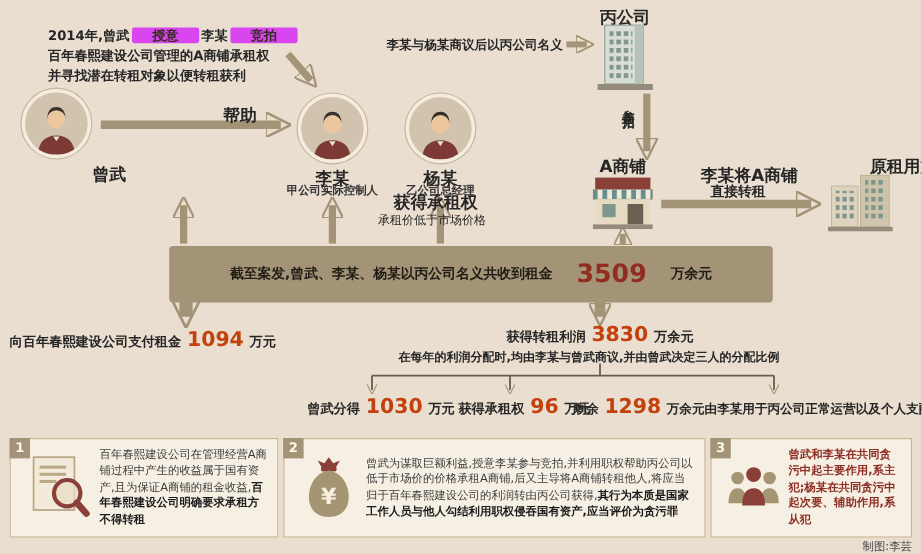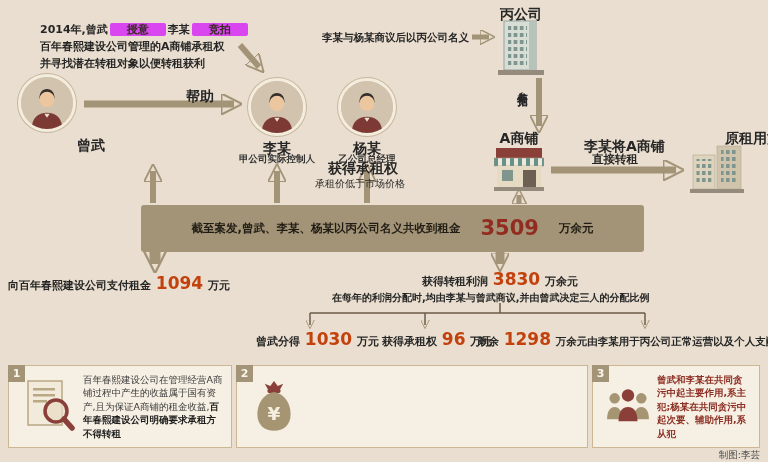--- a/index.html
+++ b/index.html
@@ -235,20 +235,23 @@
   <div class="panel" style="left:236px;width:352px;">
     <div class="badge">2</div>
     <div class="panel-icon">
       <svg viewBox="0 0 52 58" width="48" height="54">
         <path d="M20,13 L32,13 L36,6 L30,8.5 L26,3 L22,8.5 L16,6 Z" fill="#8a4038"></path>
         <rect x="19" y="11" width="14" height="5" rx="2" fill="#8a4038"></rect>
         <path d="M26,15 C14,17 8,28 8,39 C8,51 16,57 26,57 C36,57 44,51 44,39 C44,28 38,17 26,15 Z" fill="#a59573"></path>
         <text x="26" y="45" font-size="20" font-weight="bold" fill="#f6efe0" text-anchor="middle">¥</text>
       </svg>
     </div>
+    <div class="panel-text">
+      <span>曾武为谋取巨额利益,授意李某参与竞拍,并利用职权帮助丙公司以低于市场价的价格承租A商铺,后又主导将A商铺转租他人,将应当归于百年春熙建设公司的利润转由丙公司获得,</span><span class="b">其行为本质是国家工作人员与他人勾结利用职权侵吞国有资产,应当评价为贪污罪</span>
+    </div>
   </div>
 
   <div class="panel" style="left:592px;width:168px;">
     <div class="badge">3</div>
     <div class="panel-icon">
       <svg viewBox="0 0 46 42" width="44" height="40">
         <circle cx="9" cy="14" r="5.5" fill="#a59573"></circle>
         <path d="M1,36 c0,-9 3.5,-13 8,-13 c4.5,0 8,4 8,13 z" fill="#a59573"></path>
         <circle cx="37" cy="14" r="5.5" fill="#a59573"></circle>
         <path d="M29,36 c0,-9 3.5,-13 8,-13 c4.5,0 8,4 8,13 z" fill="#a59573"></path>

